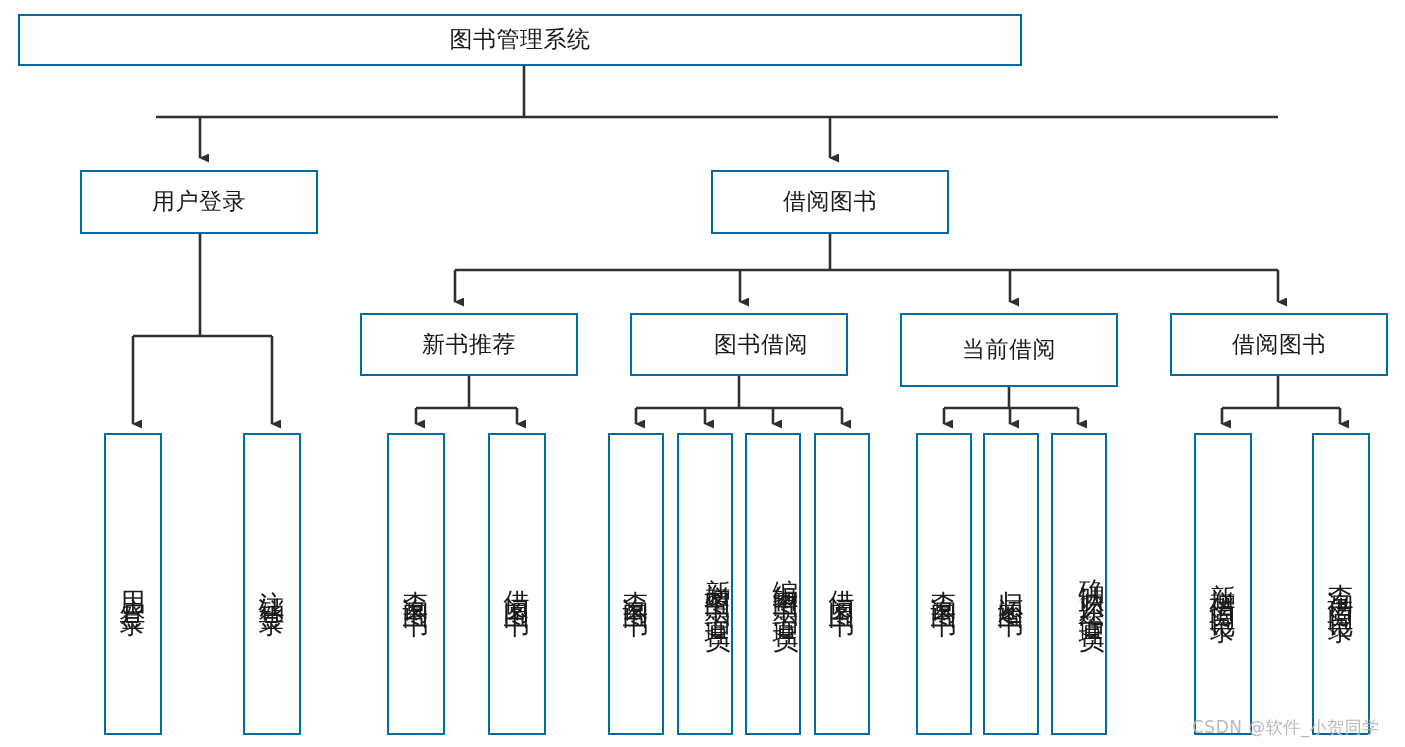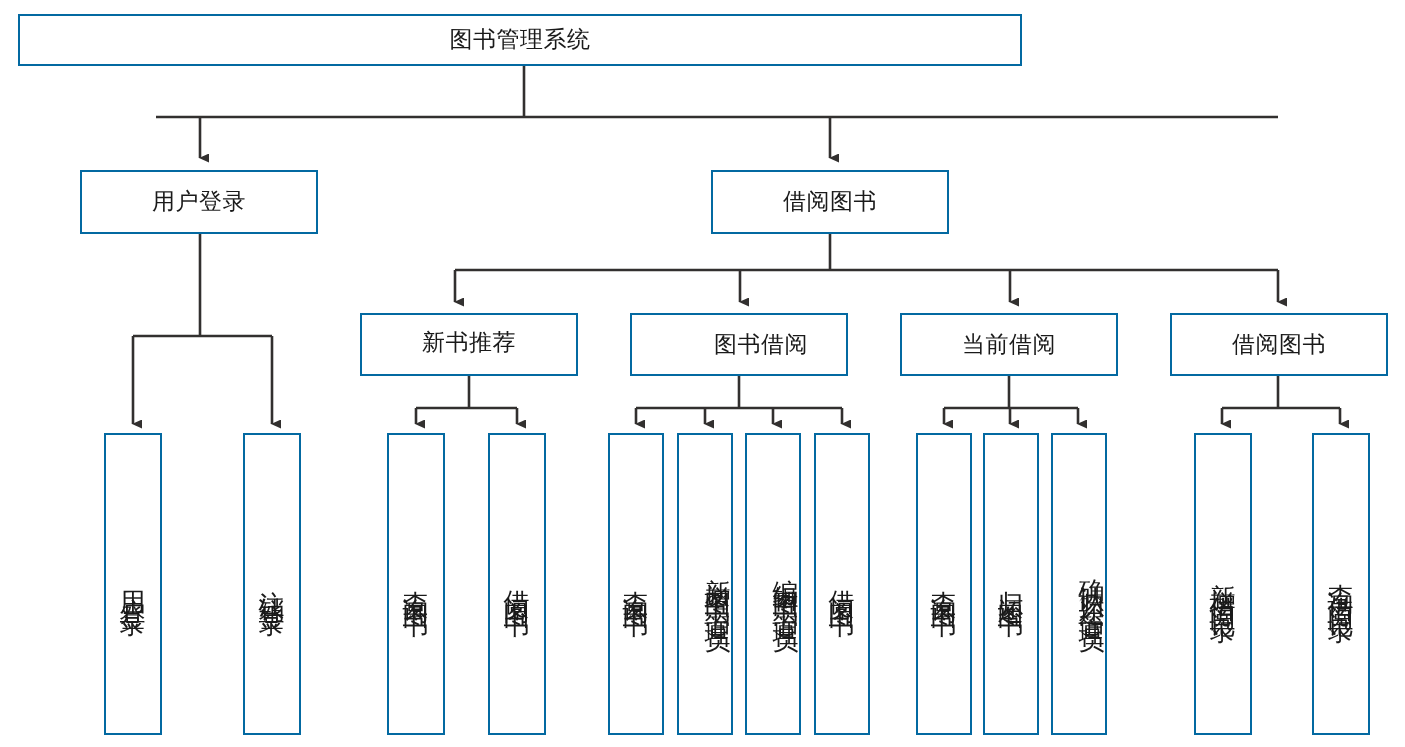--- a/index.html
+++ b/index.html
@@ -133,27 +133,27 @@
     <span>图书管理系统</span>
   </div>
 
   <div class="node horiz" style="left:80px; top:170px; width:238px; height:64px;">
     <span>用户登录</span>
   </div>
   <div class="node horiz" style="left:711px; top:170px; width:238px; height:64px;">
     <span>借阅图书</span>
   </div>
 
-  <div class="node horiz" style="left:360px; top:313px; width:218px; height:63px;font-family:Liberation Mono, monospace;">
+  <div class="node horiz" style="left:360px; top:313px; width:218px; height:63px;">
     <span>新书推荐</span>
   </div>
   <div class="node horiz" style="left:630px; top:313px; width:218px; height:63px;padding-left:44px;">
     <span>图书借阅</span>
   </div>
-  <div class="node horiz" style="left:900px; top:313px; width:218px; height:63px;">
+  <div class="node horiz" style="left:900px; top:313px; width:218px; height:74px;">
     <span>当前借阅</span>
   </div>
   <div class="node horiz" style="left:1170px; top:313px; width:218px; height:63px;">
     <span>借阅图书</span>
   </div>
 
   <div class="node vert mid-align" style="left:104px; top:433px; width:58px; height:302px;">
     <span>用户登录</span>
   </div>
   <div class="node vert mid-align" style="left:243px; top:433px; width:58px; height:302px;">
@@ -190,14 +190,15 @@
     <span>确认归还（管理员）</span>
   </div>
 
   <div class="node vert mid-align" style="left:1194px; top:433px; width:58px; height:302px;">
     <span>新增借阅记录</span>
   </div>
   <div class="node vert mid-align" style="left:1312px; top:433px; width:58px; height:302px;">
     <span>查询借阅记录</span>
   </div>
 
+  <div class="watermark" style="left:1192px; top:716px;">CSDN @软件_小贺同学</div>
 
 </div>
 
 </body></html>

